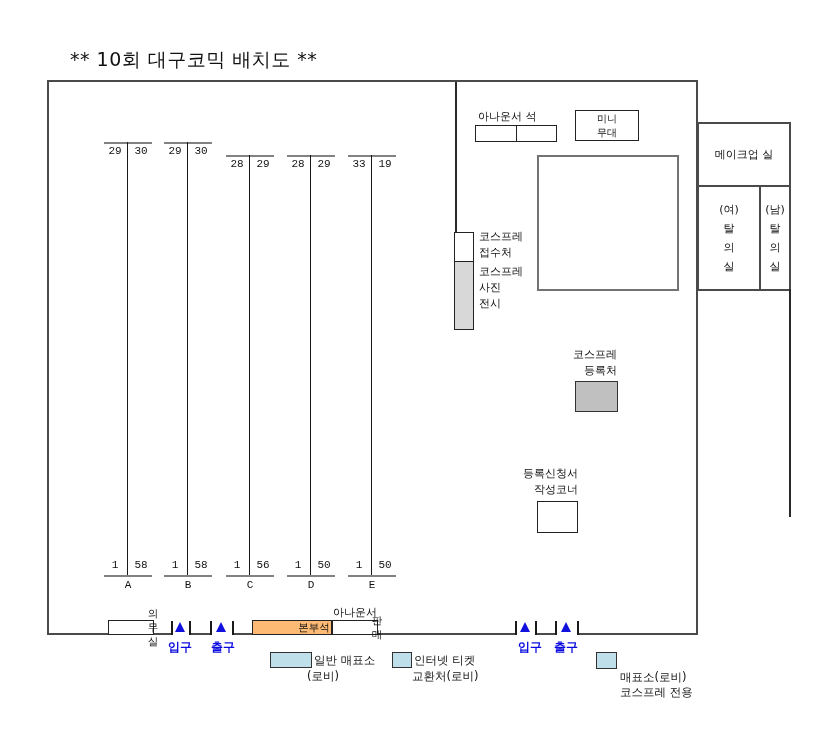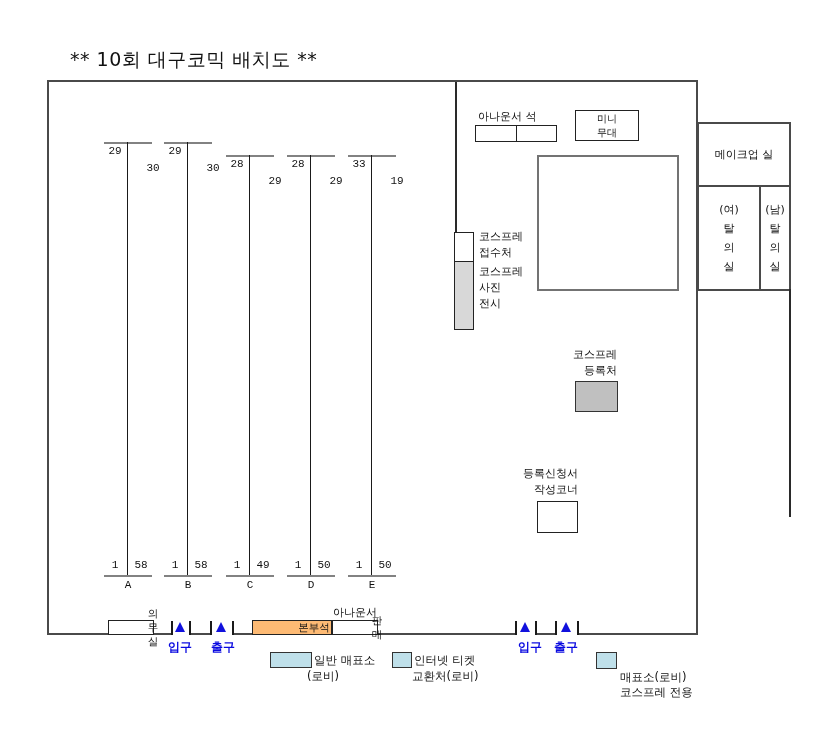--- a/index.html
+++ b/index.html
@@ -32,21 +32,21 @@
   #makeup-room{left:697px;top:122px;width:94px;height:65px;}
   #dressing-f{left:697px;top:185px;width:64px;height:106px;line-height:19px;}
   #dressing-m{left:759px;top:185px;width:32px;height:106px;line-height:19px;}
   #right-wall{left:789px;top:289px;width:2px;height:228px;background:#2a2a2a;}
   #storage-room{left:697px;top:515px;width:94px;height:63px;line-height:16px;}
   
   .brow{position:absolute;width:48px;font-family:Liberation Mono, monospace;}
   .cap{position:absolute;left:0;width:48px;height:2px;background:#828282;}
   .vline{position:absolute;left:23px;top:0;width:1px;background:#1a1a1a;}
   .bn{position:absolute;width:22px;text-align:center;font-size:11px;}
-  .tl{left:0;top:3px;}.tr{left:26px;top:20px;margin-left:12px;}
+  .tl{left:0;top:3px;}.tr{left:26px;top:3px;}
   .bl{left:0;}.br{left:26px;}
   .rletter{position:absolute;left:0;width:48px;text-align:center;font-size:11px;}
   
   .wallbox{position:absolute;top:620px;height:15px;border:1px solid #222;background:#fff;box-sizing:border-box;
            display:flex;align-items:center;justify-content:center;font-size:10.5px;padding-left:44px;}
   #hq-box{background:#fdba74;}
   #extra-chair{left:333px;top:605px;font-size:11px;}
   .gtick{position:absolute;top:621px;width:2px;height:14px;background:#1a1a1a;}
   .gcover{position:absolute;top:632px;height:4px;background:#fff;}
   .gtri{position:absolute;top:622px;width:0;height:0;border-left:5px solid transparent;
@@ -85,21 +85,21 @@
     <div class="bn br" style="top:417px">58</div>
     <div class="rletter" style="top:437px">B</div>
   </div>
   <div class="brow" style="left:226px;top:155px;height:442px">
     <div class="cap" style="top:0"></div>
     <div class="vline" style="height:420px"></div>
     <div class="bn tl">28</div>
     <div class="bn tr">29</div>
     <div class="cap" style="top:420px"></div>
     <div class="bn bl" style="top:404px">1</div>
-    <div class="bn br" style="top:404px">49</div>
+    <div class="bn br" style="top:404px">56</div>
     <div class="rletter" style="top:424px">C</div>
   </div>
   <div class="brow" style="left:287px;top:155px;height:442px">
     <div class="cap" style="top:0"></div>
     <div class="vline" style="height:420px"></div>
     <div class="bn tl">28</div>
     <div class="bn tr">29</div>
     <div class="cap" style="top:420px"></div>
     <div class="bn bl" style="top:404px">1</div>
     <div class="bn br" style="top:404px">50</div>

